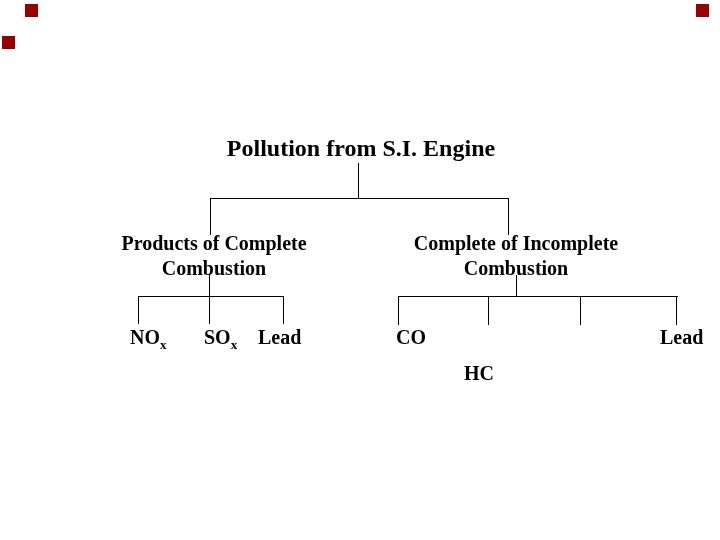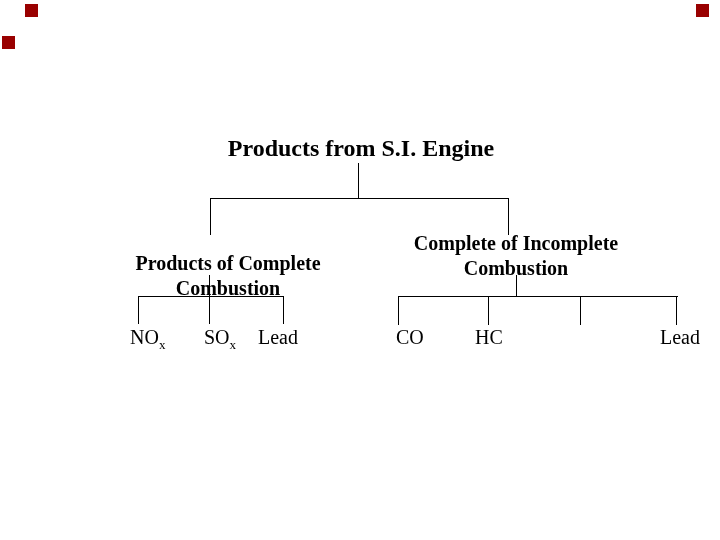--- a/index.html
+++ b/index.html
@@ -19,60 +19,60 @@
     font-size: 24px; font-weight: bold;
     line-height: 28px; text-align: center;
     white-space: nowrap;
   }
   .branch {
     position: absolute;
     width: 260px;
     font-size: 20px; font-weight: bold;
     line-height: 25px; text-align: center;
   }
-  .branch-left  { left: 98px;  top: 231px; margin-top: 20px; }
+  .branch-left  { left: 84px;  top: 231px; }
   .branch-right { left: 386px; top: 231px; }
   .leaf {
     position: absolute;
     top: 326px;
-    font-size: 20px; font-weight: normal;
+    font-size: 20px; font-weight: bold;
     line-height: 23px;
     white-space: nowrap;
   }
   .leaf sub {
     font-size: 13px;
     line-height: 0;
     vertical-align: -5px;
   }
   .leaf-nox   { left: 130px; }
   .leaf-sox   { left: 204px; }
   .leaf-lead1 { left: 258px; }
   .leaf-co    { left: 396px; }
-  .leaf-hc    { left: 475px; }
+  .leaf-hc    { left: 464px; margin-top: 36px; }
   .leaf-parti { left: 530px; width: 100px; text-align: center; white-space: normal; }
   .leaf-lead2 { left: 660px; }
   .marker {
     position: absolute;
     width: 13px; height: 13px;
     background: #990000;
   }
   .marker-a { left: 25px;  top: 4px; }
   .marker-b { left: 696px; top: 4px; }
   .marker-c { left: 2px;   top: 36px; }
 </style>
 </head>
 <body>
 
 <div class="slide">
 
   <div class="marker marker-a"></div>
   <div class="marker marker-b"></div>
   <div class="marker marker-c"></div>
 
-  <div class="title">Products from S.I. Engine</div>
+  <div class="title">Pollution from S.I. Engine</div>
 
   <div class="ln" style="left:358px;top:163px;width:1px;height:35px"></div>
   <div class="ln" style="left:210px;top:198px;width:299px;height:1px"></div>
   <div class="ln" style="left:210px;top:198px;width:1px;height:37px"></div>
   <div class="ln" style="left:508px;top:198px;width:1px;height:37px"></div>
 
   <div class="ln" style="left:209px;top:275px;width:1px;height:21px"></div>
   <div class="ln" style="left:138px;top:296px;width:146px;height:1px"></div>
   <div class="ln" style="left:138px;top:296px;width:1px;height:28px"></div>
   <div class="ln" style="left:209px;top:296px;width:1px;height:28px"></div>

